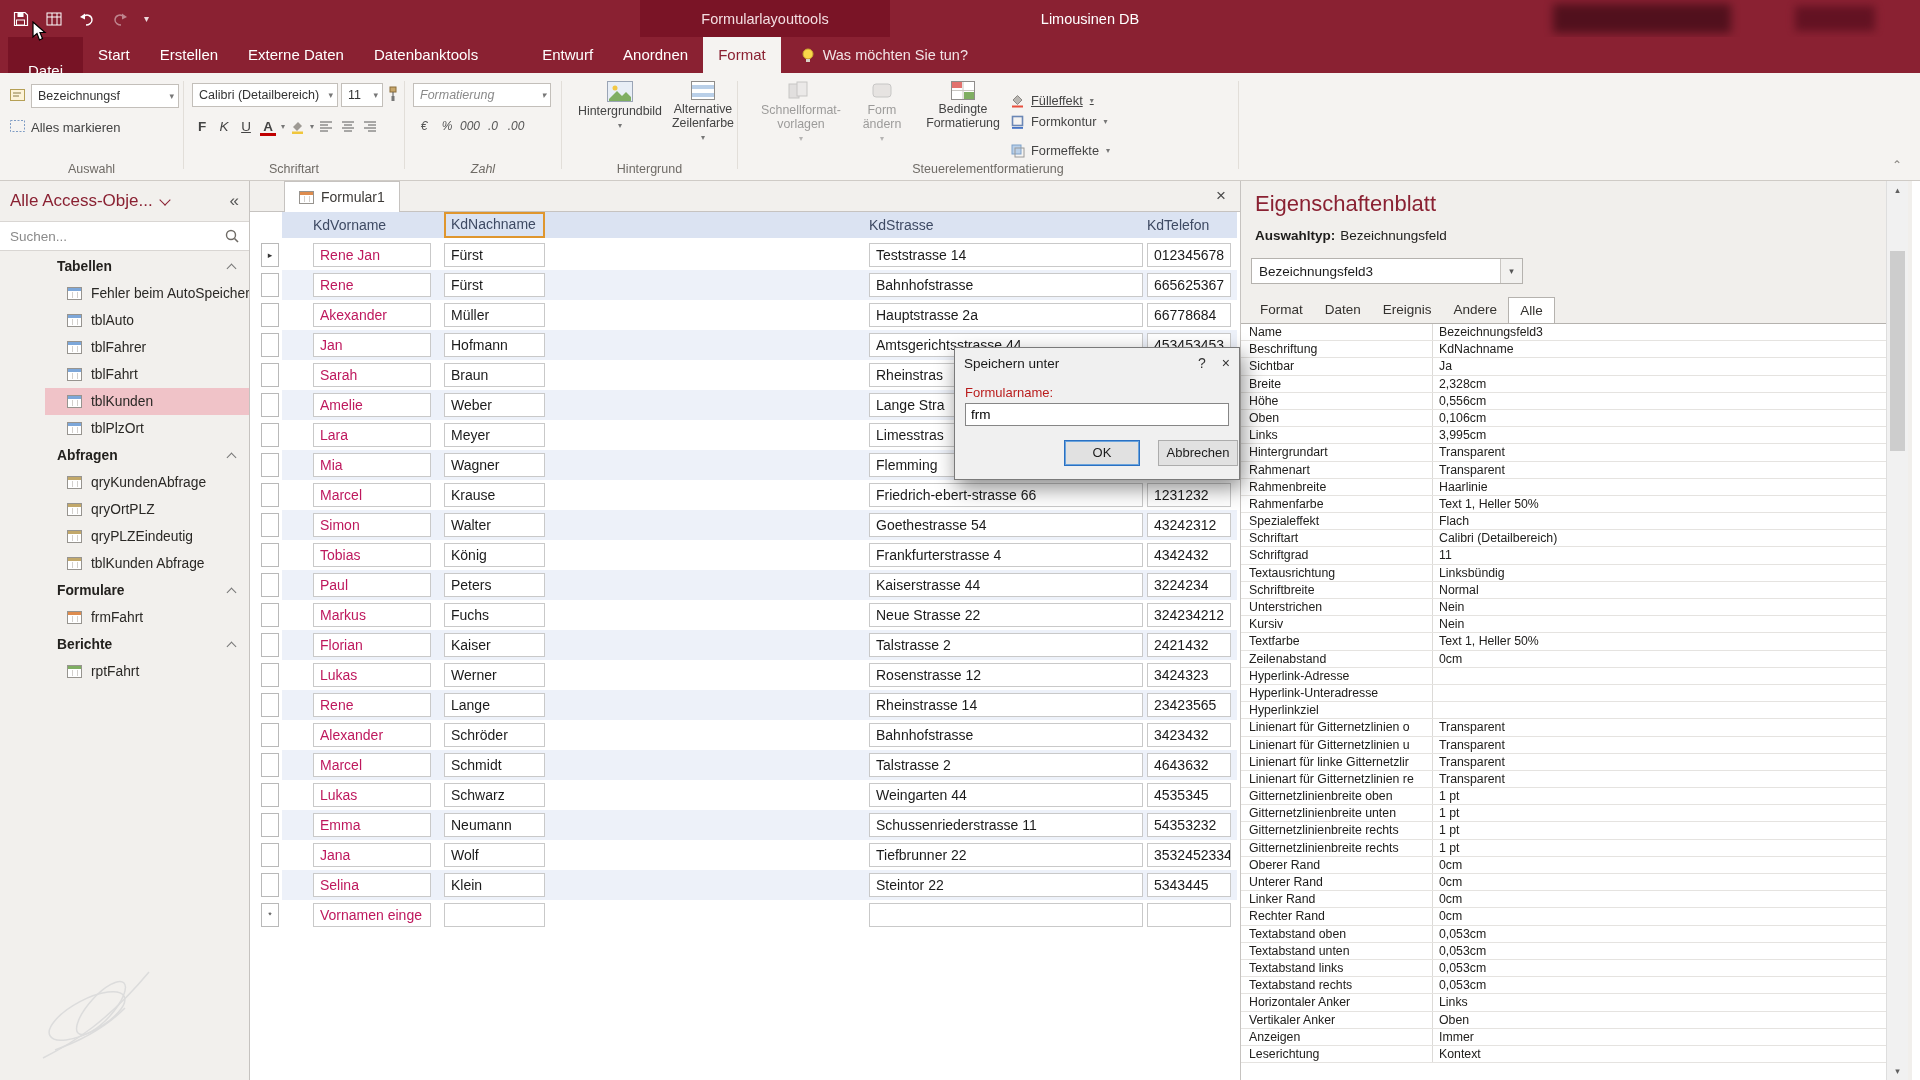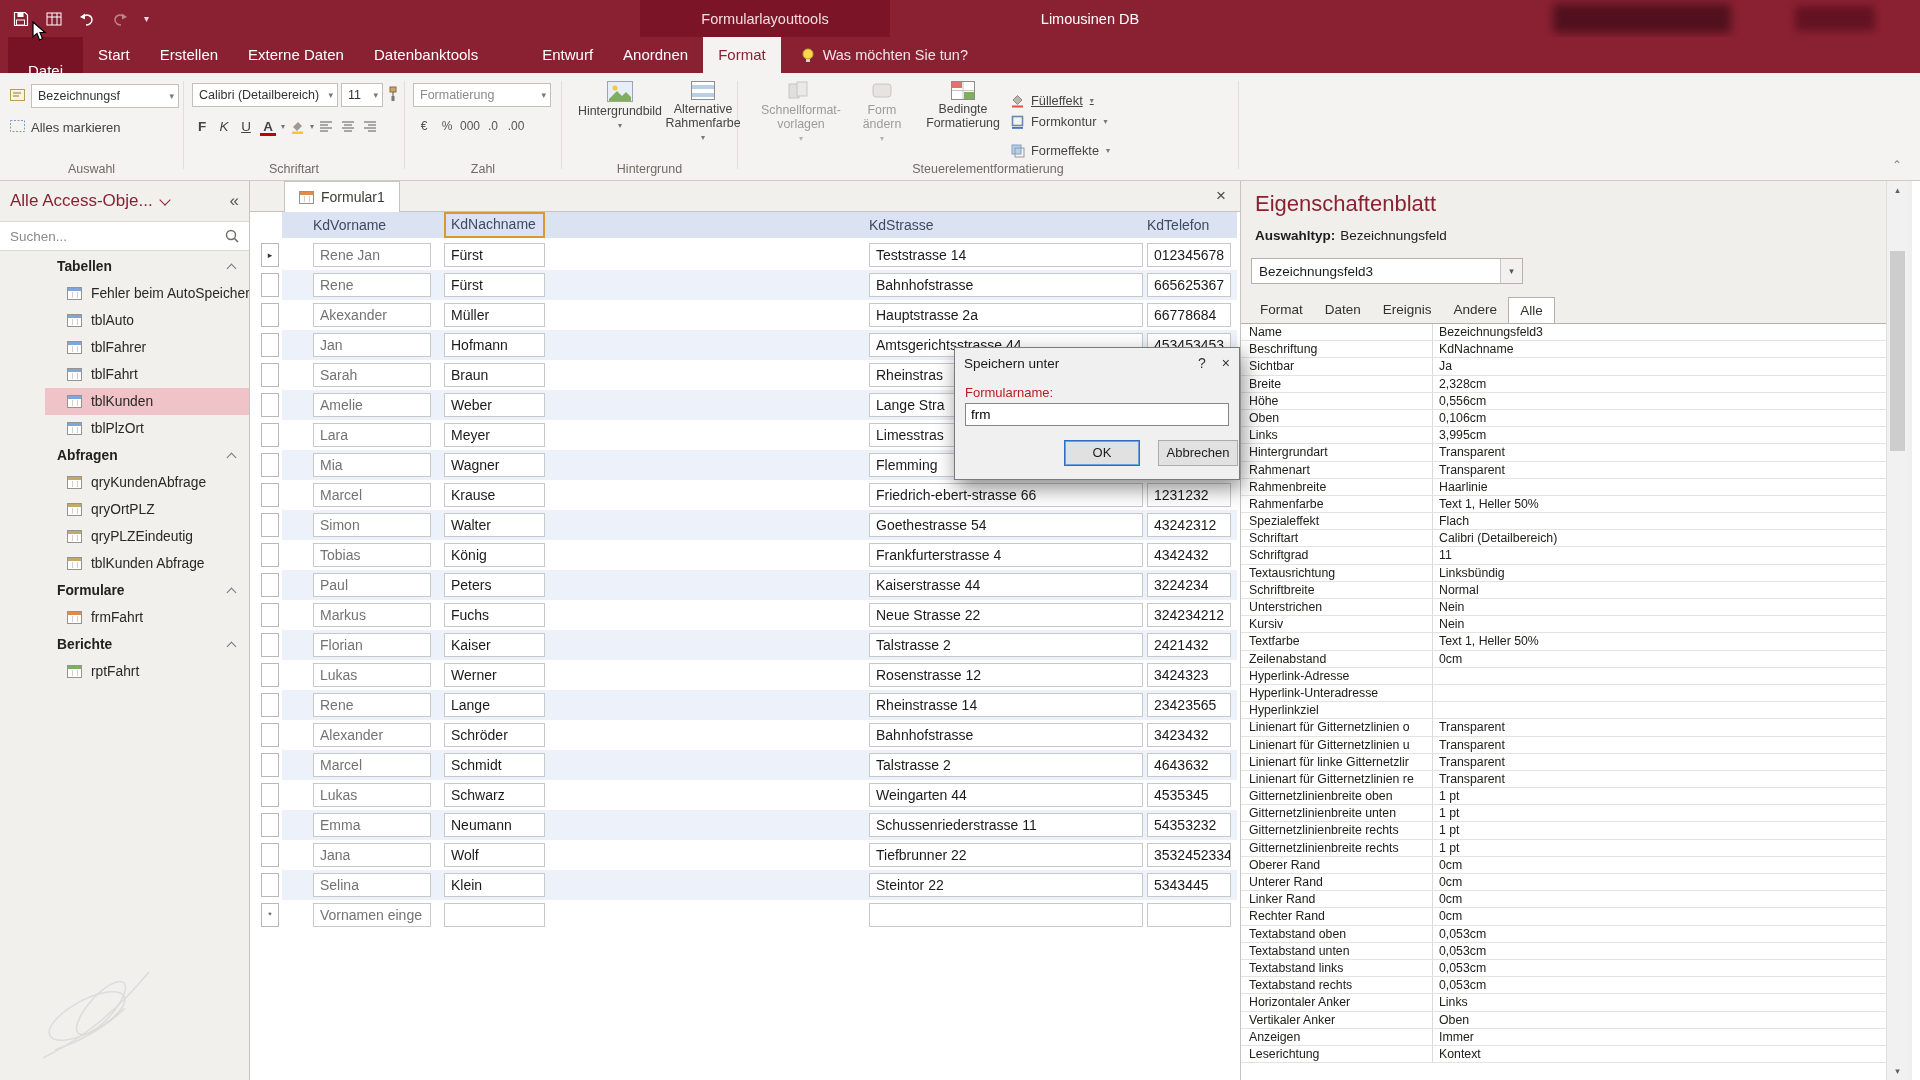--- a/index.html
+++ b/index.html
@@ -80,21 +80,21 @@
 .hcell{position:absolute;top:0;height:26px;line-height:26px;font-size:14px;color:#3e4a63;white-space:nowrap;}
 .hcell.h0{left:31px;}
 .hcell.h1{left:162px;width:101px;border:2px solid #df962e;line-height:21px;padding-left:5px;}
 .hcell.h2{left:587px;}
 .hcell.h3{left:865px;}
 .tbody{position:absolute;left:11px;top:59px;width:976px;height:695px;}
 .trow{position:absolute;left:0;width:976px;height:30px;}
 .trow.alt::before{content:"";position:absolute;left:21px;top:0;right:0;bottom:0;background:#edf1f9;}
 .tsel{position:absolute;left:0;top:3px;width:18px;height:24px;background:#fff;border:1px solid #b9b9b9;font-size:9px;display:flex;align-items:center;justify-content:center;color:#333;}
 .tcell{position:absolute;top:3px;height:24px;background:#fff;border:1px solid #c9c9c9;font-size:14px;line-height:22px;padding-left:6px;white-space:nowrap;overflow:hidden;color:#1b1b1b;}
-.tcell.cv{left:52px;width:118px;color:#737373;}
+.tcell.cv{left:52px;width:118px;color:#be185d;}
 .tcell.cn{left:183px;width:101px;}
 .tcell.cs{left:608px;width:274px;}
 .tcell.ct{left:886px;width:84px;}
 
 
 .dialog{position:absolute;left:954px;top:347px;width:286px;height:133px;background:#f0f0f0;border:1px solid #7a7a7a;box-shadow:3px 8px 20px rgba(0,0,0,.45);z-index:50;}
 .dlg-title{position:absolute;left:0;top:0;right:0;height:30px;display:flex;align-items:center;padding:0 9px;font-size:13.5px;color:#1a1a1a;}
 .dlg-sysbtns{margin-left:auto;display:flex;gap:16px;color:#333;font-size:14px;}
 .dlg-label{position:absolute;left:10px;top:37px;font-size:13px;color:#b91c1c;}
 .dlg-input{position:absolute;left:10px;top:55px;width:264px;height:23px;background:#fff;border:1px solid #868686;font-size:13.5px;padding-left:5px;font-family:"Liberation Sans",sans-serif;}
@@ -258,21 +258,21 @@
           </span>
         <span class="rbtn">
             <svg width="14" height="12">
               <path d="M1 2h12M5 5h8M1 8h12M5 11h8" stroke="#5a5a5a"></path>
             </svg>
           </span>
       </div>
       <div class="grp-label">Schriftart</div>
     </div>
 
-    <div class="grp" style="left:405px;width:156px;">
+    <div class="grp" style="left:405px;width:156px;font-style:italic;">
       <div class="crow" style="left:8px;top:10px;">
         <div class="combo" style="width:138px;">
           <span class="ph">Formatierung</span>
           <span class="caret">▾</span>
         </div>
       </div>
       <div class="crow" style="left:8px;top:42px;gap:1px;">
         <span class="nbtn">€</span>
         <span class="nbtn">%</span>
         <span class="nbtn">000</span>
@@ -291,21 +291,21 @@
           </svg>
         <span>Hintergrundbild</span>
         <span class="bcaret">▾</span>
       </div>
       <div class="bigbtn" style="left:112px;width:58px;">
         <svg width="24" height="19">
             <rect x="0.5" y="0.5" width="23" height="18" fill="#fff" stroke="#8f8d8b"></rect>
             <rect x="1" y="4" width="22" height="4" fill="#b9cfe8"></rect>
             <rect x="1" y="12" width="22" height="4" fill="#b9cfe8"></rect>
           </svg>
-        <span>Alternative Rahmenfarbe</span>
+        <span>Alternative Zeilenfarbe</span>
         <span class="bcaret">▾</span>
       </div>
       <div class="grp-label">Hintergrund</div>
     </div>
 
     <div class="grp" style="left:738px;width:500px;">
       <div class="bigbtn gray" style="left:18px;width:90px;">
         <svg width="26" height="20">
             <rect x="1" y="3" width="10" height="14" fill="#cfcccc" stroke="#9a9a9a"></rect>
             <rect x="9" y="1" width="10" height="14" fill="#e2e0e0" stroke="#9a9a9a"></rect>

